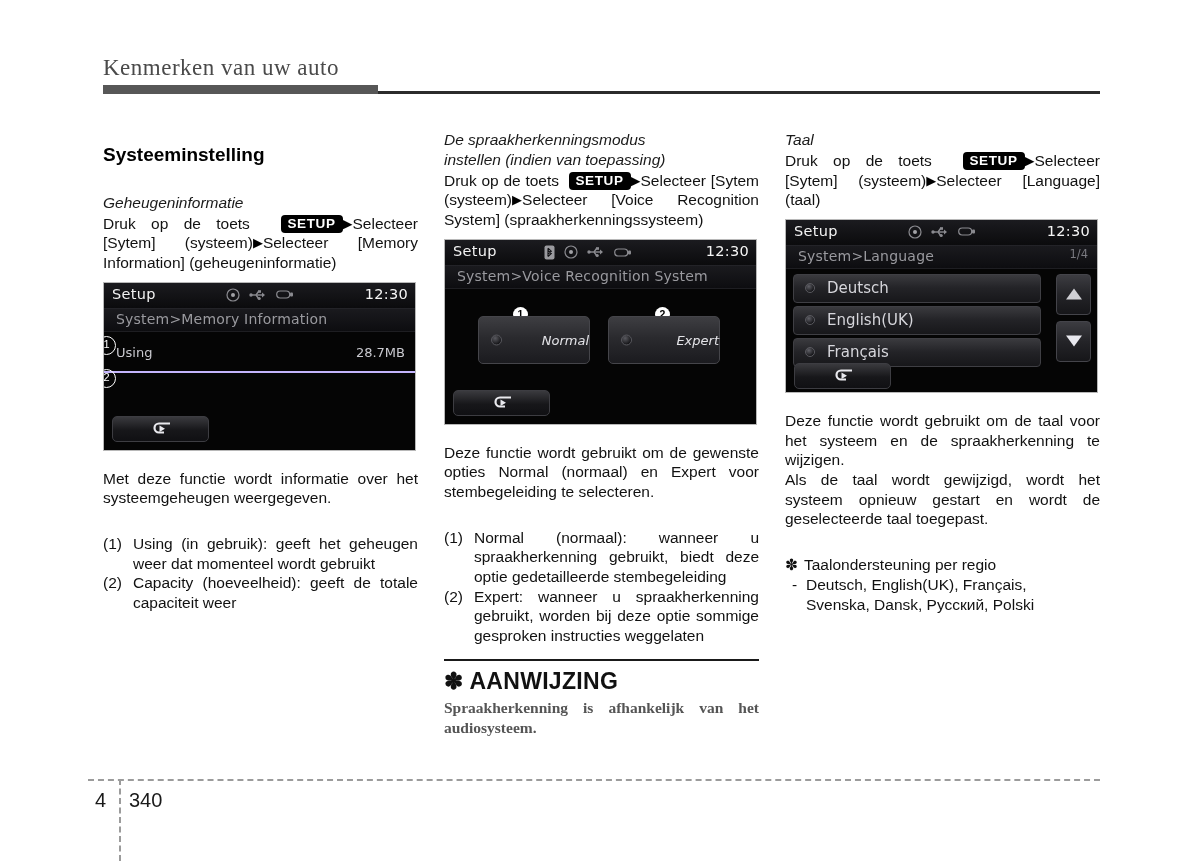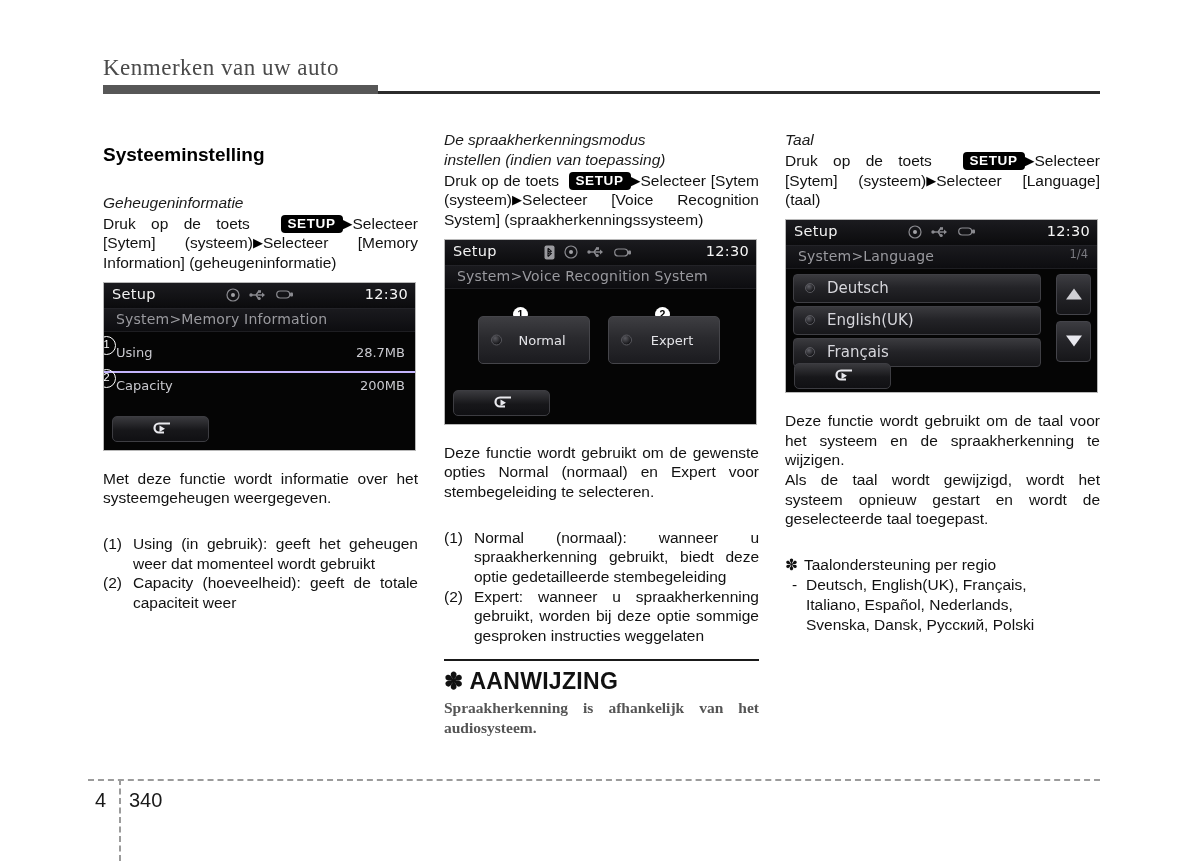--- a/index.html
+++ b/index.html
@@ -297,24 +297,25 @@
     border-radius: 50%;
     background: radial-gradient(circle at 35% 30%, #5a5a60 0%, #141417 75%);
     border: 1px solid #57575d;
     box-sizing: border-box;
   }
   .vr-label {
     position: absolute;
     left: 0; right: 0;
     top: 50%;
     transform: translateY(-50%);
-    text-align: center;
+    text-align: right;
     padding-left: 16px;
     font-size: 13px;
     color: #e4e4e8;
+    font-style: italic;
   }
   .circ-num {
     position: absolute;
     width: 15px;
     height: 15px;
     border-radius: 50%;
     background: #ffffff;
     color: #000;
     font-size: 10.5px;
     font-weight: bold;
@@ -480,24 +481,20 @@
         <div class="dev-clock">12:30</div>
       </div>
       <div class="dev-breadcrumb">
         <div class="dev-breadcrumb-text">System&gt;Memory Information</div>
       </div>
       <div class="dev-body" style="height:120px;">
         <div class="mem-row" style="position:absolute;left:0;top:6px;width:100%;">
           <div class="mem-label">Using</div>
           <div class="mem-value">28.7MB</div>
         </div>
-        <div class="mem-row" style="position:absolute;left:0;top:39px;width:100%;border-bottom:none;">
-          <div class="mem-label">Capacity</div>
-          <div class="mem-value">200MB</div>
-        </div>
         <div class="back-btn" style="top:84px;">
           <svg class="back-arrow" width="22" height="15" viewBox="0 0 22 15">
             <path d="M20 2 H9 a4.5 4.5 0 0 0 0 9 H14" fill="none" stroke="#e9e9ee" stroke-width="2.2"></path>
             <path d="M15 7.2 L9.5 4 L9.5 10.4 Z" fill="#e9e9ee"></path>
           </svg>
         </div>
       </div>
 
       <div class="callout-num" style="left:-7px; top:53px;">1</div>
       <div class="callout-num" style="left:-7px; top:86px;">2</div>
@@ -677,21 +674,20 @@
     <div class="gap-lg"></div>
 
     <div class="bullet-item">
       <div class="marker">✽</div>
       <div class="txt">Taalondersteuning per regio</div>
     </div>
     <div class="bullet-item" style="padding-left:7px;">
       <div class="marker" style="width:14px;">-</div>
       <div class="txt">
         <div>Deutsch, English(UK), Français,</div>
-        <div>Italiano, Español, Nederlands,</div>
         <div>Svenska, Dansk, Русский, Polski</div>
       </div>
     </div>
 
   </div>
 </div>
 
 <div class="footer">
   <div class="footer-dash-h"></div>
   <div class="footer-dash-v"></div>

